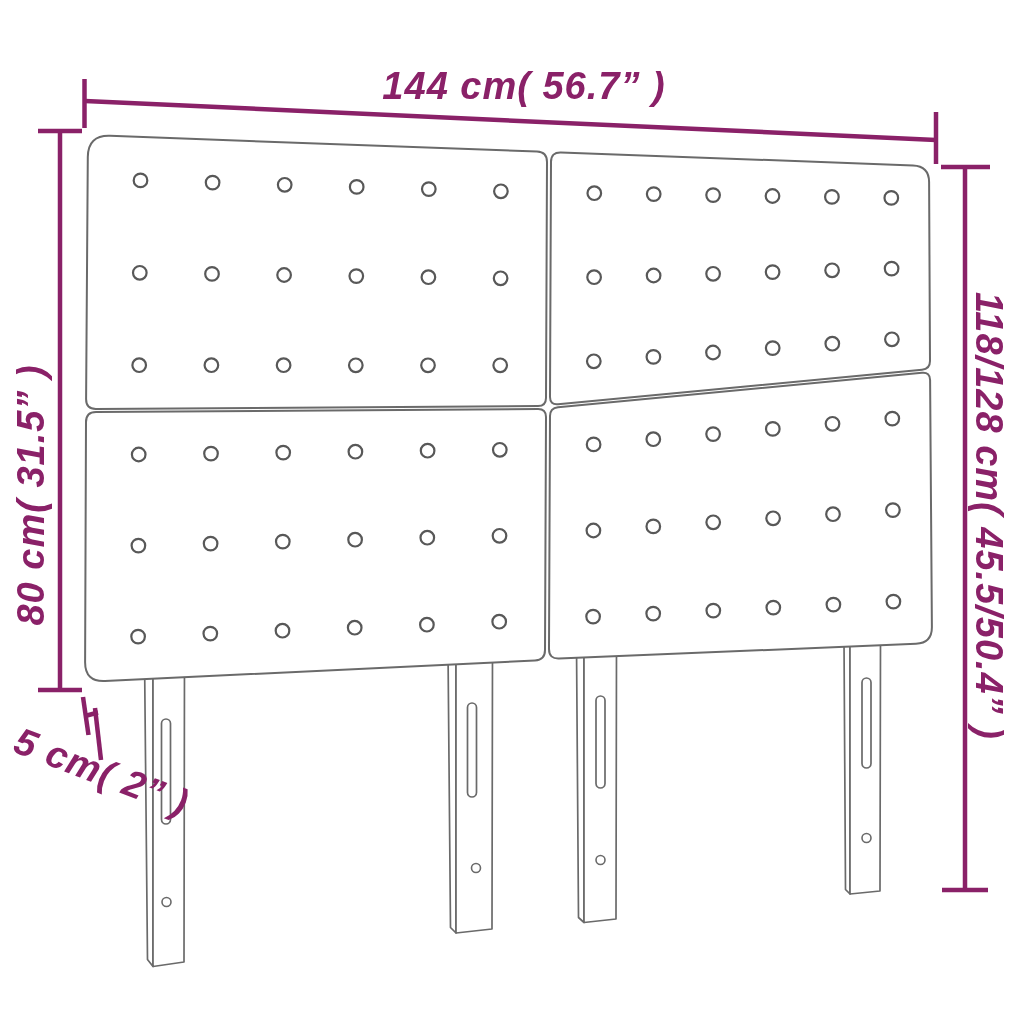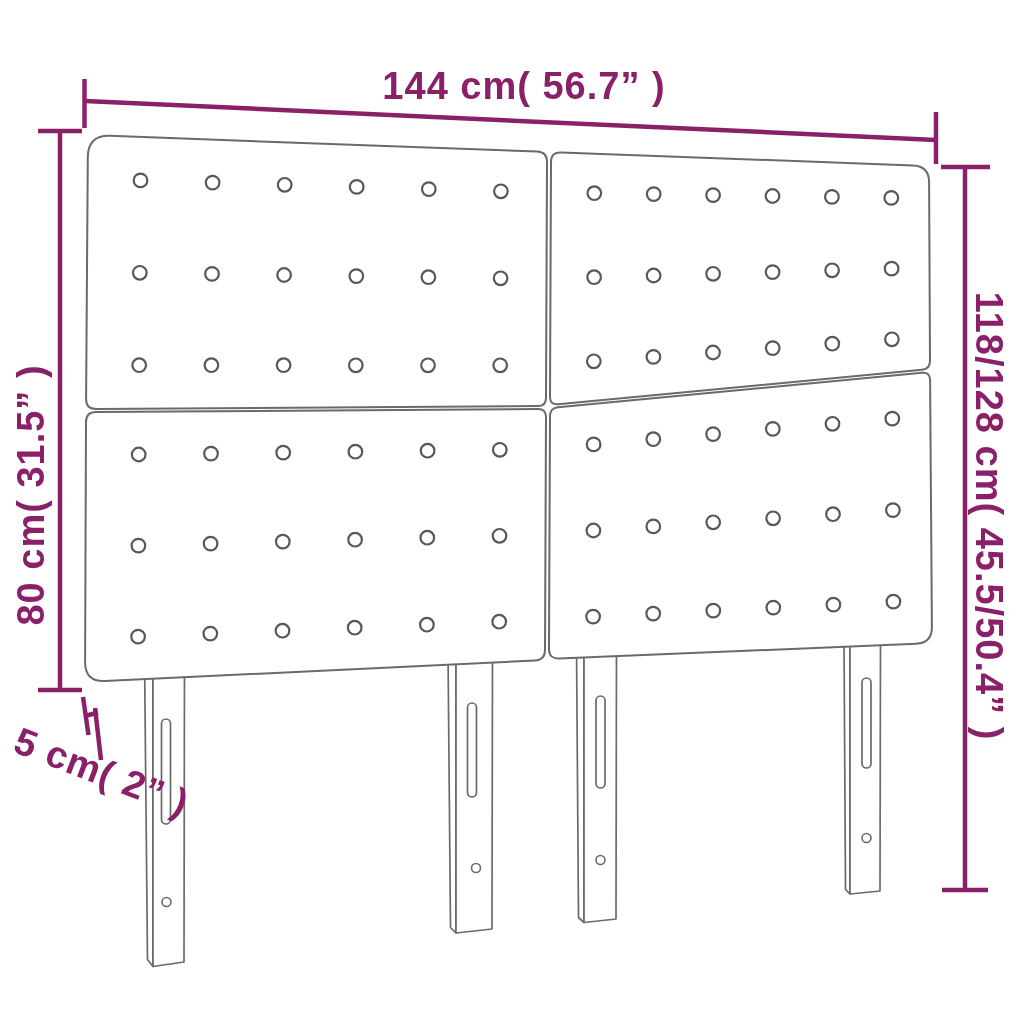--- a/index.html
+++ b/index.html
@@ -1,21 +1,21 @@
 <!DOCTYPE html>
 <html style="--accent: #8a2168; --outline: #6a6a6a; --bg: #ffffff;"><head>
 <meta charset="utf-8">
 <style>
   :root{
     --accent:#8a2168;
     --outline:#6a6a6a;
     --bg:#ffffff;
   }
   html,body{margin:0;padding:0;background:var(--bg);}
-  .stage{width:1024px;height:1024px;background:var(--bg);overflow:hidden;}
+  .stage{width:1024px;height:1024px;background:var(--bg);overflow:hidden;font-style:italic;}
   svg{display:block;}
   .panel{fill:#fff;stroke:var(--outline);stroke-width:2;stroke-linejoin:round;}
   .tuft{fill:#fff;stroke:#585858;stroke-width:2.2;}
   .leg-shape{fill:#fff;stroke:var(--outline);stroke-width:1.7;stroke-linejoin:round;}
   .slot{fill:#fff;stroke:var(--outline);stroke-width:1.7;}
   .hole{fill:#fff;stroke:var(--outline);stroke-width:1.6;}
   .dim-line{stroke:var(--accent);stroke-width:4.5;fill:none;}
   .dim-text{
     fill:var(--accent);
     font-family:"Liberation Sans","DejaVu Sans",sans-serif;

